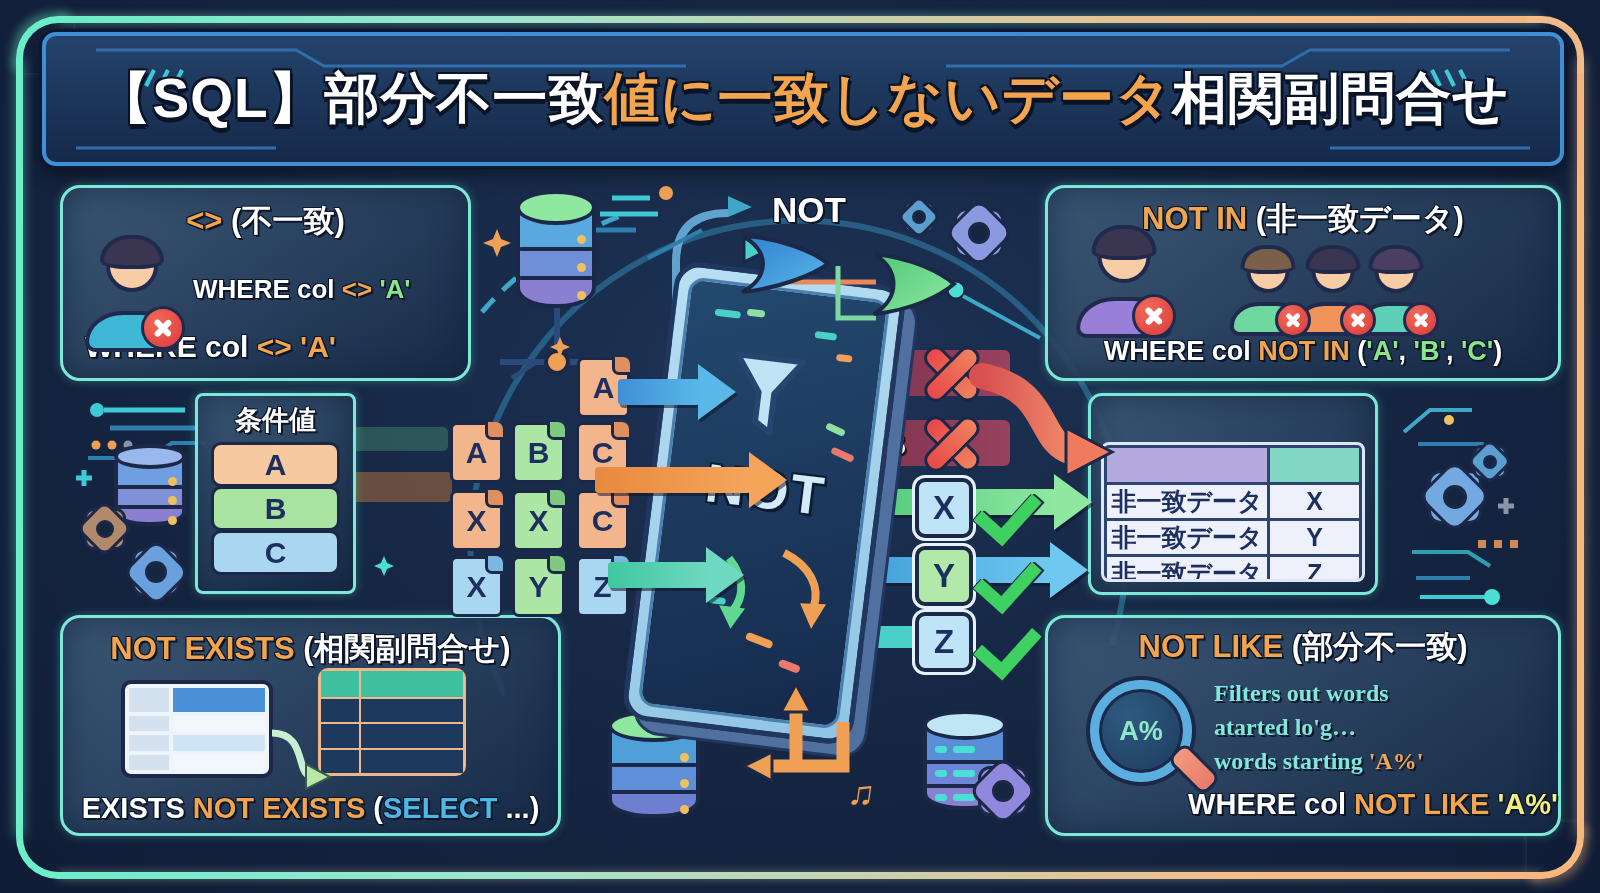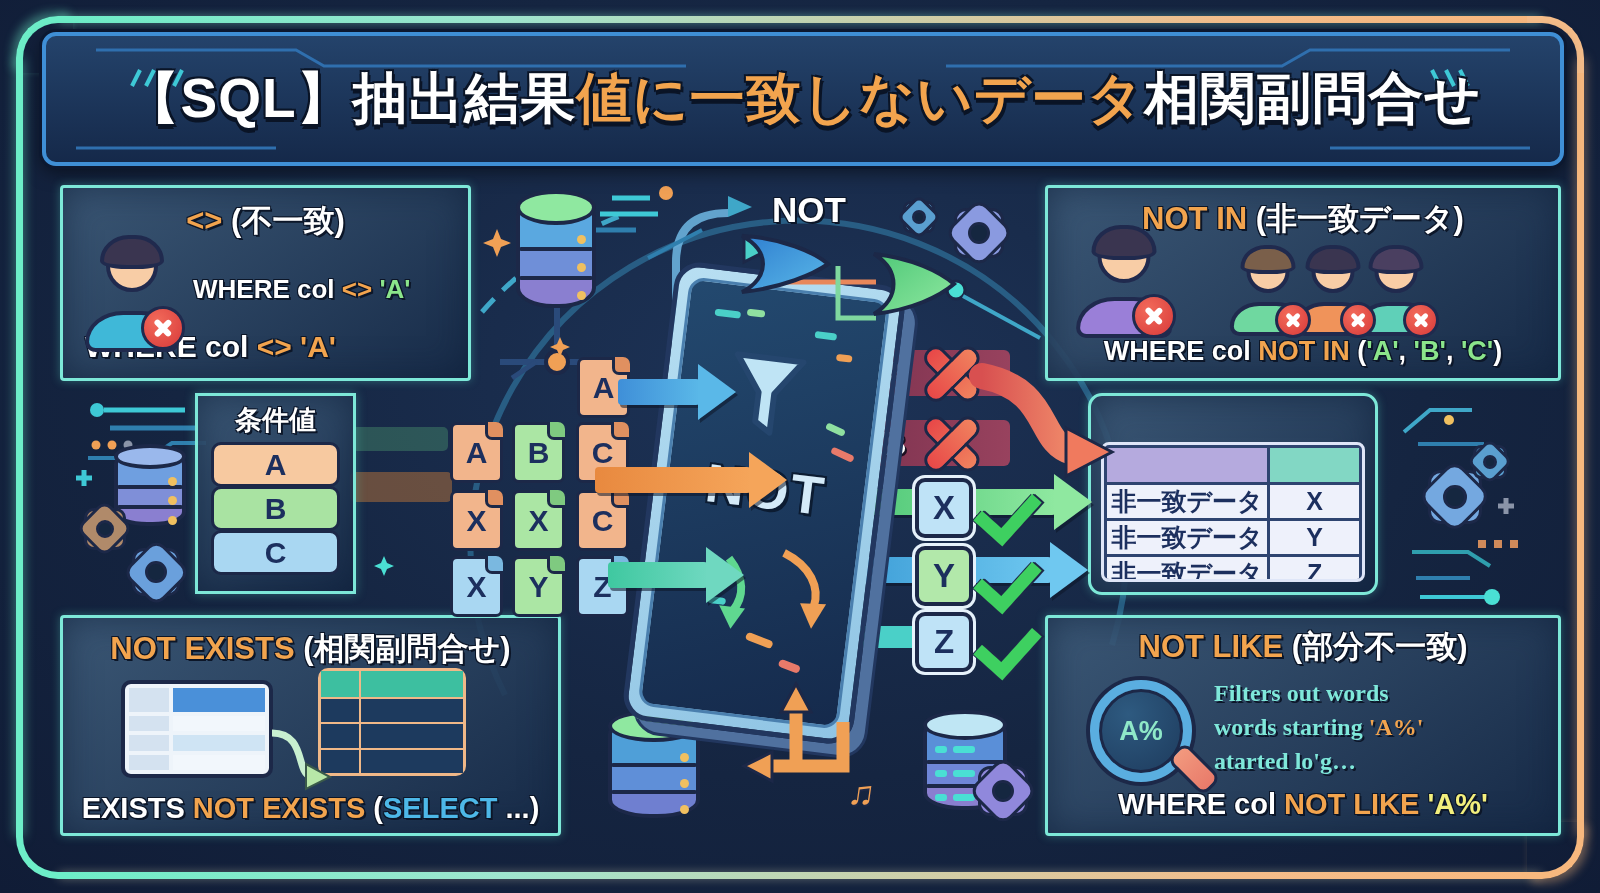--- a/index.html
+++ b/index.html
@@ -20,21 +20,21 @@
   .fr-bl{left:16px;bottom:14px;border-bottom:7px solid #6deec8;border-left:7px solid #6deec8;border-bottom-left-radius:42px;}
   .fr-br{right:16px;bottom:14px;border-bottom:7px solid #f7b87e;border-right:7px solid #f7b87e;border-bottom-right-radius:42px;box-shadow:4px 4px 10px rgba(247,184,126,.4);}
   
   .banner{left:42px;top:32px;width:1514px;height:126px;z-index:2;border:4px solid #3f8fd6;border-radius:14px;
     background:linear-gradient(180deg,#24436b,#15294a);box-shadow:0 0 0 3px #0c1830,0 6px 18px rgba(0,0,0,.5);}
   .banner-title{position:absolute;left:0;right:0;top:50%;transform:translateY(-50%);text-align:center;
     font-size:55px;font-weight:800;letter-spacing:1px;color:#ffffff;white-space:nowrap;
     text-shadow:3px 3px 0 #0a1426,-2px -2px 0 #0a1426,2px -2px 0 #0a1426,-2px 2px 0 #0a1426,0 5px 0 #0a1426;}
   .t-orange{color:#f2a44e;}
   
-  .panel{position:absolute;z-index:2;border:3px solid #7de8d8;border-radius:4px;
+  .panel{position:absolute;z-index:2;border:3px solid #7de8d8;border-radius:20px;
     background:linear-gradient(145deg,rgba(64,94,124,.88),rgba(23,43,72,.92));
     box-shadow:0 0 10px rgba(90,220,200,.35), inset 0 0 35px rgba(15,32,58,.65);}
   .ptitle{position:absolute;left:0;right:0;text-align:center;font-weight:800;font-size:31px;color:#fff;white-space:nowrap;
     text-shadow:2px 2px 0 #0c1628,-1px -1px 0 #0c1628,1px -1px 0 #0c1628,-1px 1px 0 #0c1628;}
   .code{position:absolute;font-weight:800;font-size:27px;color:#fff;white-space:nowrap;
     text-shadow:2px 2px 0 #0c1628,-1px -1px 0 #0c1628,1px -1px 0 #0c1628,-1px 1px 0 #0c1628;}
   .o{color:#f2a44e}.g{color:#8be58b}.y{color:#f3ef7d}.b{color:#4db8e8}.w{color:#fff}.aq{color:#7fe8da}
   
   .person{position:absolute;}
   .person .ph{position:absolute;left:50%;transform:translateX(-50%);top:0;width:var(--hs);height:var(--hs);
@@ -211,21 +211,21 @@
       <g stroke="#3ec9d6" stroke-width="4">
         <line x1="86" y1="50" x2="94" y2="34"></line>
           <line x1="100" y1="50" x2="108" y2="34"></line>
           <line x1="114" y1="50" x2="122" y2="34"></line>
           <line x1="128" y1="50" x2="136" y2="34"></line>
         <line x1="1386" y1="34" x2="1394" y2="50"></line>
           <line x1="1400" y1="34" x2="1408" y2="50"></line>
           <line x1="1414" y1="34" x2="1422" y2="50"></line>
       </g>
     </svg>
-    <div class="banner-title"><span>【SQL】抽出結果</span><span class="t-orange">値に一致しないデータ</span><span>相関副問合せ</span></div>
+    <div class="banner-title"><span>【SQL】部分不一致</span><span class="t-orange">値に一致しないデータ</span><span>相関副問合せ</span></div>
   </div>
 
   <div class="panel" style="left:60px;top:185px;width:405px;height:190px;">
     <div class="ptitle" style="top:12px;"><span class="o">&lt;&gt;</span> <span>(不一致)</span></div>
     <div class="person" style="left:24px;top:52px;width:90px;height:112px;--hs:44px;--hc:#3a3550;--sc:#3fb8d8;">
       <div class="phair"></div>
         <div class="ph"></div>
         <div class="pb"></div>
       <div class="badge" style="--bs:38px;right:-8px;bottom:2px;"></div>
     </div>
@@ -255,21 +255,21 @@
     </div>
     <div class="person" style="left:313px;top:62px;width:70px;height:86px;--hs:35px;--hc:#4a3f60;--sc:#5fd0b8;">
       <div class="phair"></div>
         <div class="ph"></div>
         <div class="pb"></div>
       <div class="badge" style="--bs:30px;right:-8px;bottom:-2px;"></div>
     </div>
     <div class="code" style="left:0;right:0;top:148px;text-align:center;"><span class="w">WHERE col </span><span class="o">NOT IN </span><span class="w">(</span><span class="g">'A'</span><span class="w">, </span><span class="g">'B'</span><span class="w">, </span><span class="g">'C'</span><span class="w">)</span></div>
   </div>
 
-  <div class="panel" style="left:195px;top:393px;width:155px;height:195px;border-radius:0;">
+  <div class="panel" style="left:195px;top:393px;width:155px;height:195px;border-radius:8px;">
     <div class="ptitle" style="top:6px;font-size:27px;">条件値</div>
     <div class="pill" style="top:46px;background:#f7c9a0;">A</div>
     <div class="pill" style="top:90px;background:#a9e3a2;">B</div>
     <div class="pill" style="top:134px;background:#a9d7f2;">C</div>
   </div>
 
   <div class="file f-orange" style="left:577px;top:357px;">A</div>
   <div class="file f-orange" style="left:450px;top:422px;">A</div>
   <div class="file f-green" style="left:512px;top:422px;">B</div>
   <div class="file f-orange" style="left:576px;top:422px;">C</div>
@@ -340,24 +340,24 @@
     <div class="code" style="left:0;right:0;top:174px;text-align:center;font-size:29px;"><span class="w">EXISTS </span><span class="o">NOT EXISTS </span><span class="w">(</span><span class="b">SELECT</span><span class="w"> ...</span><span class="w">)</span></div>
   </div>
 
   <div class="panel" style="left:1045px;top:615px;width:510px;height:215px;">
     <div class="ptitle" style="top:8px;"><span class="o">NOT LIKE</span> <span>(部分不一致)</span></div>
     <div class="lens" style="left:42px;top:62px;">
         <span>A%</span>
       </div>
     <div class="desc" style="left:166px;top:58px;">
       <div><span class="aq">Filters out words</span></div>
+      <div><span class="aq">atarted lo'g…</span></div>
       <div><span class="aq">words starting </span><span class="o">'A%'</span></div>
-      <div><span class="aq">atarted lo'g…</span></div>
-    </div>
-    <div class="code" style="left:0;right:0;top:170px;text-align:center;font-size:29px;"><span class="w">WHERE col </span><span class="o">NOT LIKE </span><span class="y">'A%'</span></div>
+    </div>
+    <div class="code" style="left:0;right:0;top:170px;text-align:right;font-size:29px;"><span class="w">WHERE col </span><span class="o">NOT LIKE </span><span class="y">'A%'</span></div>
   </div>
 
   <div class="db" style="left:516px;top:190px;width:80px;height:118px;--t:#8fe8a0;--b:linear-gradient(180deg,#5aa8e0 0 42%,#6f8fd8 42% 72%,#8a7fd0 72% 100%);">
     <div class="dbody"></div>
       <div class="dtop"></div>
     <div class="band" style="top:48%;"></div>
       <div class="band" style="top:73%;"></div>
     <div class="dot" style="top:38%;"></div>
       <div class="dot" style="top:62%;"></div>
       <div class="dot" style="top:86%;"></div>

